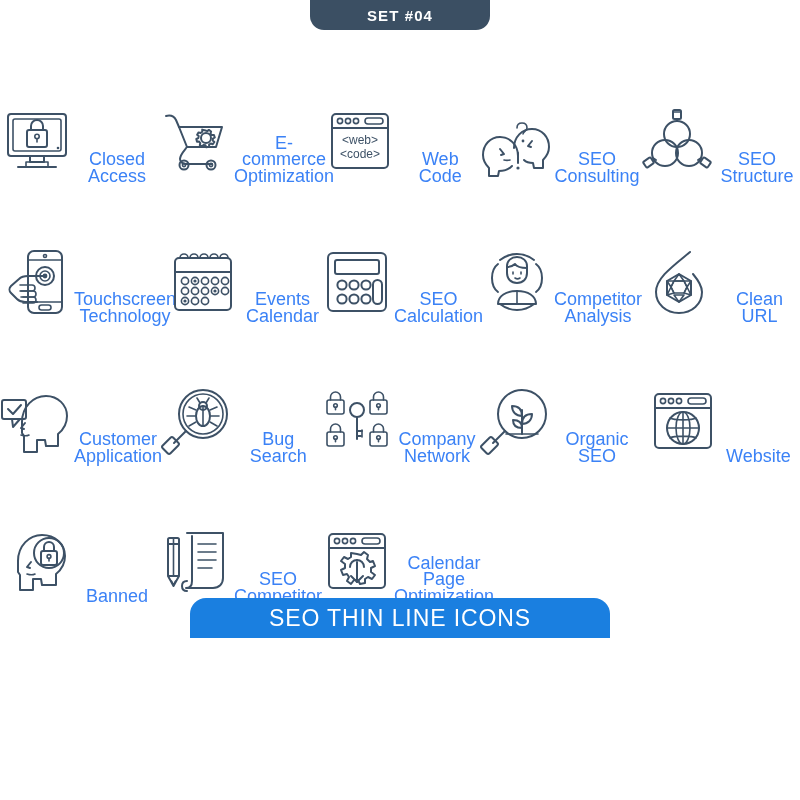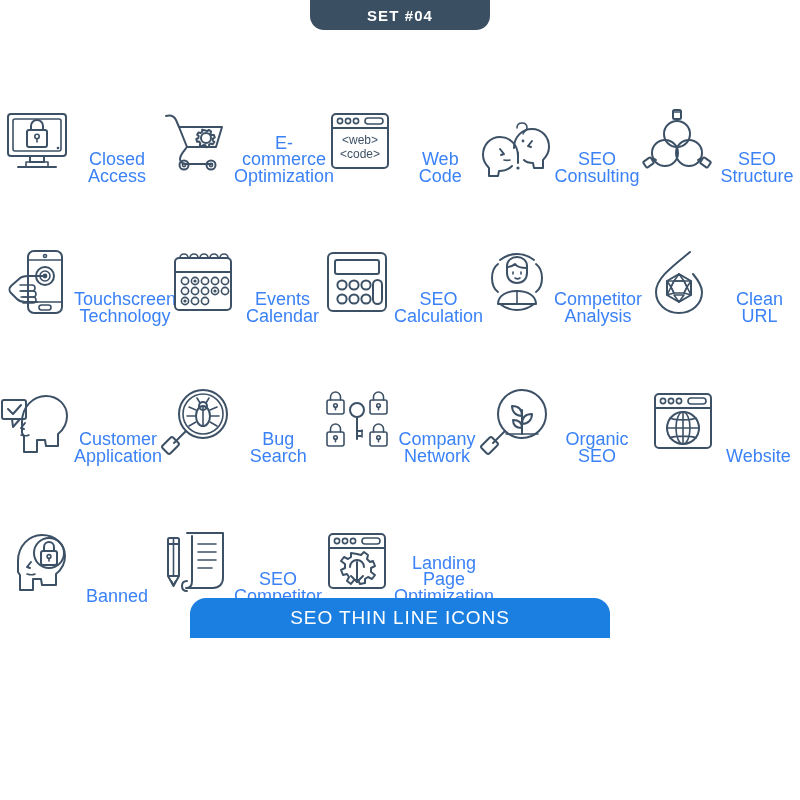--- a/index.html
+++ b/index.html
@@ -30,21 +30,21 @@
   
   .footer-banner{
     position:absolute;left:50%;transform:translateX(-50%);
     bottom:-6px;
     width:420px;height:40px;
     background:#1a7fe0;
     border-radius:16px 16px 0 0;
     display:flex;align-items:center;justify-content:center;
   }
   .footer-banner-text{
-    color:#ffffff;font-size:19px;letter-spacing:.9px;
+    color:#ffffff;font-size:23px;letter-spacing:.9px;
   }
 
   
   .grid{
     position:absolute;
     left:0;top:44px;
     width:800px;
     display:grid;
     grid-template-columns:repeat(5,160px);
     justify-content:center;
@@ -418,21 +418,21 @@
           <circle class="ic-thin" cx="25" cy="13" r="2.6"></circle>
           <circle class="ic-thin" cx="33" cy="13" r="2.6"></circle>
           <rect class="ic-thin" x="42" y="10" width="18" height="6" rx="3"></rect>
           <path class="ic" d="M37 26l4 1 3-3 4 3-1 4 3 3 3-1 2 5-4 2v4l4 3-3 4-4-2-3 2v4l-5 1-2-4h-4l-3 4-4-3 2-4-2-3-4 1-2-5 4-2v-4l-4-3 3-4 4 2 3-2v-4z"></path>
           <path class="ic" d="M37 32a7 7 0 0 1 7 7"></path>
           <path class="ic" d="M30 39a7 7 0 0 1 7-7"></path>
           <path class="ic" d="M37 34v20"></path>
           <path class="ic" d="M31 48l6 6 6-6"></path>
         </svg>
       </div>
-      <div class="label">Landing Page
+      <div class="label">Calendar Page
 Optimization</div>
     </div>
 
   </div>
 
   <div class="footer-banner">
     <span class="footer-banner-text">SEO THIN LINE ICONS</span>
   </div>
 
 </div>

